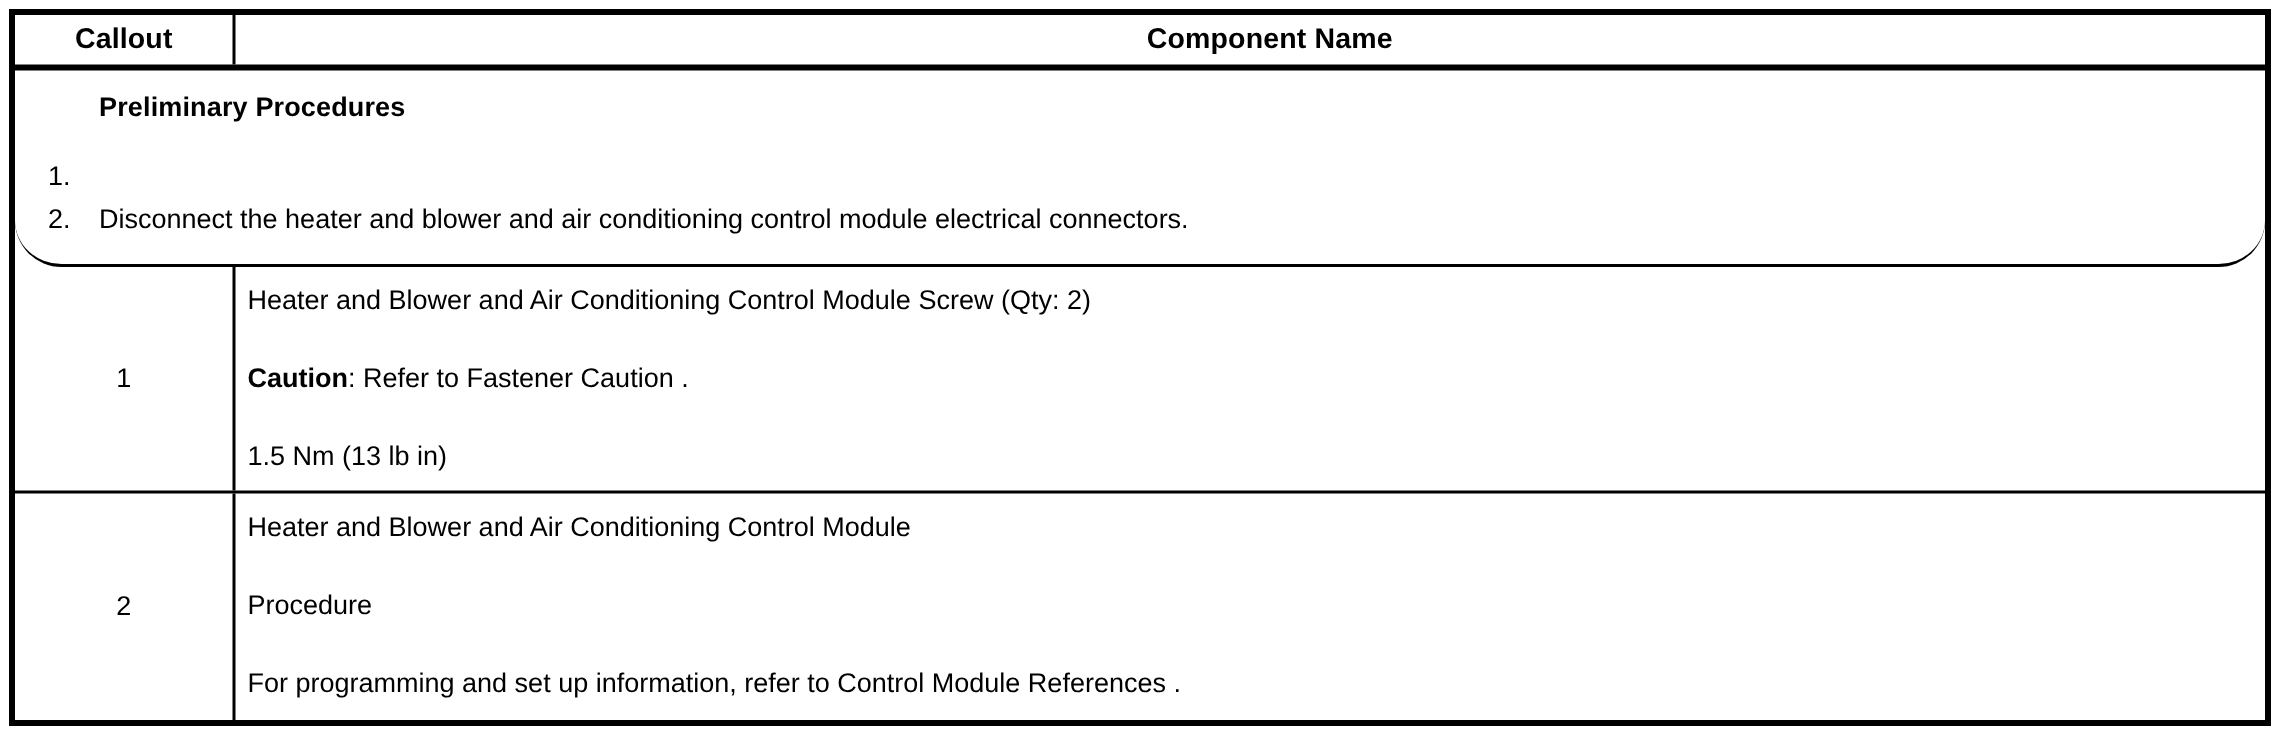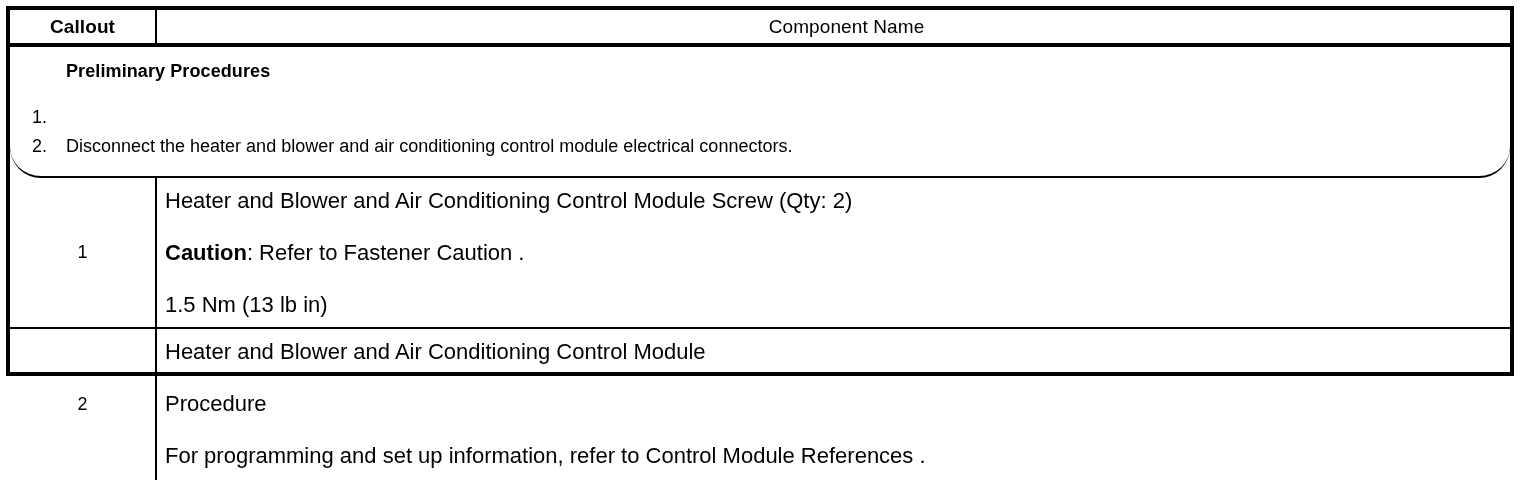--- a/index.html
+++ b/index.html
@@ -13,21 +13,21 @@
     font-family: "Liberation Sans", sans-serif;
     color: #000000;
     overflow: hidden;
   }
 
   .service-table {
     position: absolute;
     left: 6px;
     top: 6px;
     width: 1508px;
-    height: 370px;
+    height: 478px;
     border: 4px solid #000000;
     box-sizing: border-box;
     background: #ffffff;
   }
 
   
   .thead {
     position: relative;
     height: 37px;
     border-bottom: 4px solid #000000;
@@ -51,21 +51,21 @@
   .th-component {
     position: absolute;
     left: 147px;
     top: 0;
     right: 0;
     height: 100%;
     display: flex;
     align-items: center;
     justify-content: center;
     font-size: 19px;
-    font-weight: normal;
+    font-weight: bold;
     letter-spacing: 0.1px;
     margin-left: 26px;
   }
 
   
   .prelim-row {
     position: relative;
     height: 131px;
     border-bottom: 2px solid #000000;
     box-sizing: border-box;
@@ -132,21 +132,21 @@
   .td-component {
     position: absolute;
     left: 147px;
     top: 0;
     right: 0;
     height: 100%;
     box-sizing: border-box;
     padding: 12px 0 0 8px;
   }
   .comp-line {
-    font-size: 22px;
+    font-size: 18px;
     line-height: 21px;
     margin-bottom: 31px;
     white-space: nowrap;
   }
   .comp-line:last-child { margin-bottom: 0; }
   .comp-line.bold { font-weight: normal; }
   .comp-line .lead-bold { font-weight: bold; }
 </style>
 </head>
 <body>

